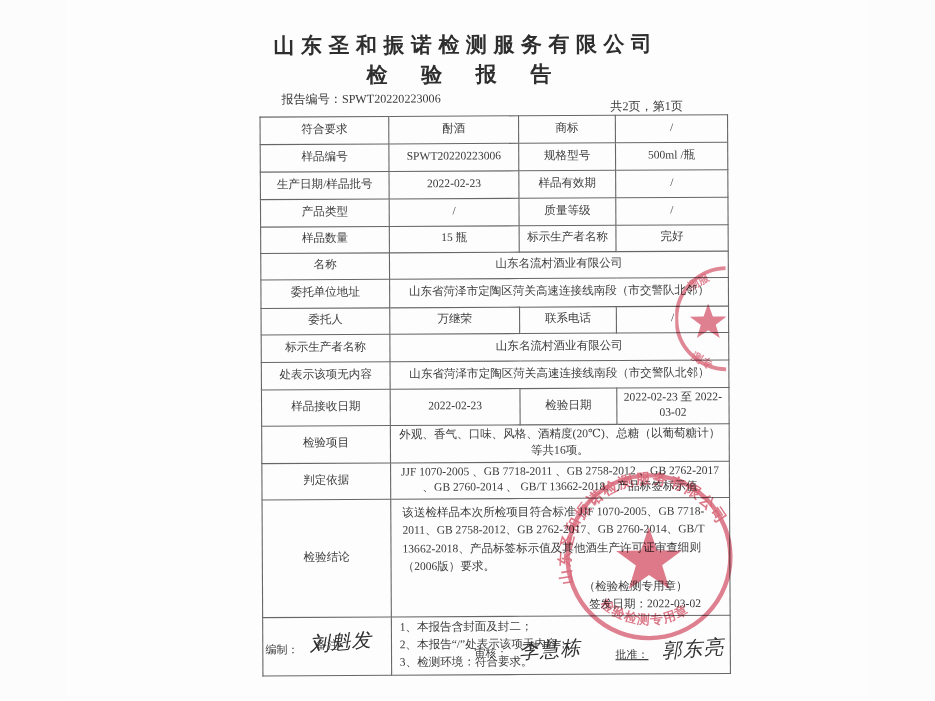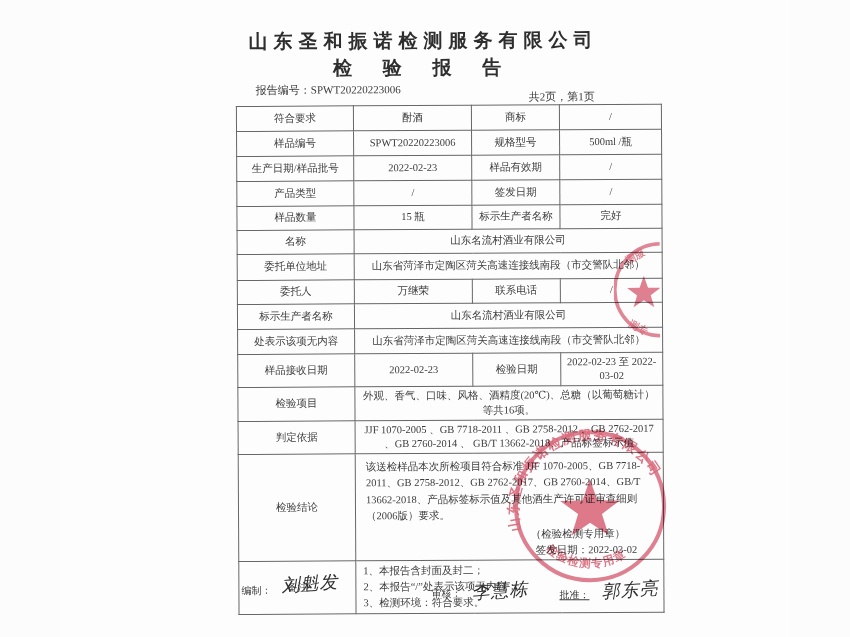--- a/index.html
+++ b/index.html
@@ -16,21 +16,21 @@
   .doc{position:absolute;left:0;top:0;width:850px;height:637px;transform:rotate(-0.3deg);}
   .company-title{
     position:absolute;left:0;top:28px;width:850px;text-align:center;
     font-size:19px;font-weight:bold;letter-spacing:6px;color:#2e2e2e;
   }
   .report-title{
     position:absolute;left:0;top:55px;width:850px;text-align:center;
     font-size:19px;font-weight:bold;letter-spacing:13px;color:#2e2e2e;
   }
   .report-no{position:absolute;left:257px;top:82px;font-size:11px;color:#3a3a3a;}
-  .pages{position:absolute;left:530px;top:90px;font-size:11px;color:#3a3a3a;}
+  .pages{position:absolute;left:556px;top:90px;font-size:11px;color:#3a3a3a;}
   table.report{
     position:absolute;left:237px;top:105px;width:416px;
     border-collapse:collapse;table-layout:fixed;
   }
   table.report td{
     border:1px solid #676767;font-size:10.5px;color:#3c3c3c;
     text-align:center;vertical-align:middle;padding:2px 4px;line-height:1.35;
   }
   td.lbl{width:108px;}
   col.c2{width:118px;}col.c3{width:88px;}col.c4{width:102px;}
@@ -86,21 +86,21 @@
       </tr>
       <tr style="height:25px;">
         <td class="lbl">生产日期/样品批号</td>
         <td>2022-02-23</td>
         <td>样品有效期</td>
         <td>/</td>
       </tr>
       <tr style="height:25px;">
         <td class="lbl">产品类型</td>
         <td>/</td>
-        <td>签发日期</td>
+        <td>质量等级</td>
         <td>/</td>
       </tr>
       <tr style="height:24px;">
         <td class="lbl">样品数量</td>
         <td>15 瓶</td>
         <td>标示生产者名称</td>
         <td>完好</td>
       </tr>
       <tr style="height:24px;">
         <td class="lbl">名称</td>

